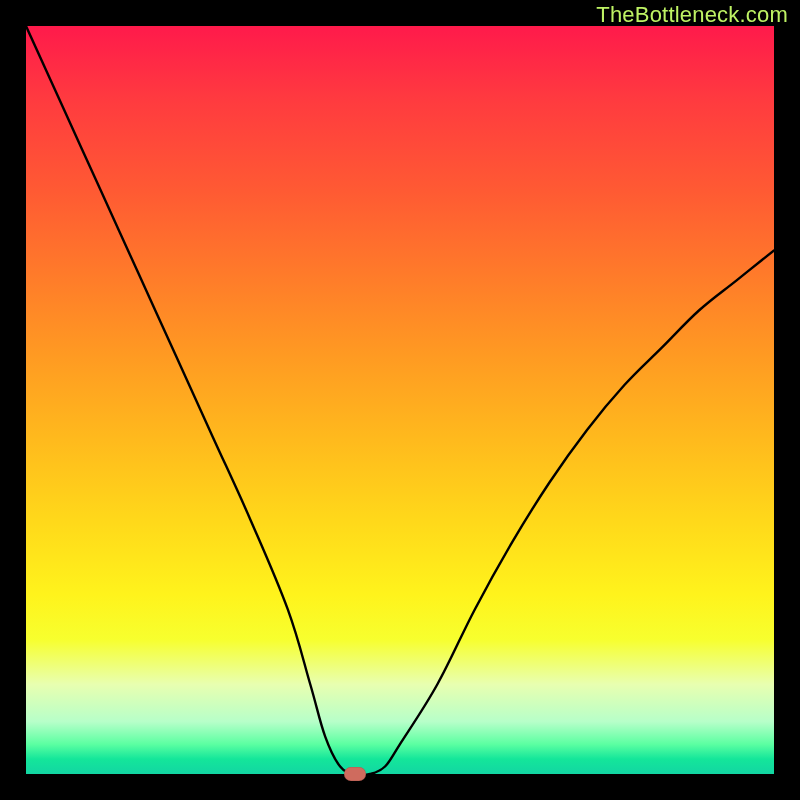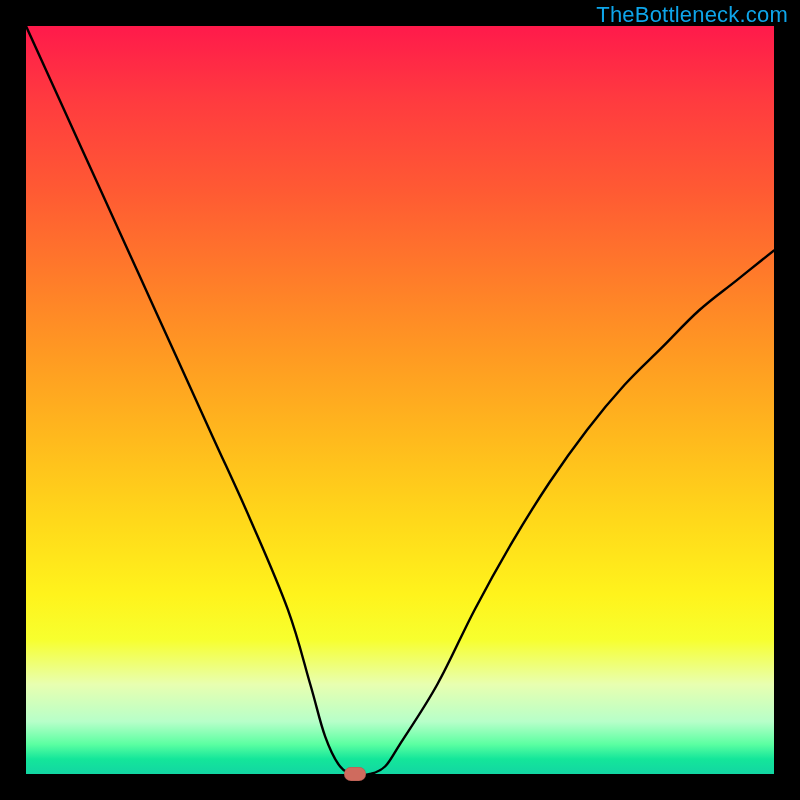--- a/index.html
+++ b/index.html
@@ -14,21 +14,21 @@
   .frame {
     position: relative;
     width: 800px;
     height: 800px;
     background: #000;
   }
   .watermark {
     position: absolute;
     top: 2px;
     right: 12px;
-    color: #0ea5e9;
+    color: #bef264;
     font-size: 22px;
     font-weight: 500;
     letter-spacing: 0.2px;
     z-index: 10;
   }
   .plot {
     position: absolute;
     left: 26px;
     top: 26px;
     width: 748px;

